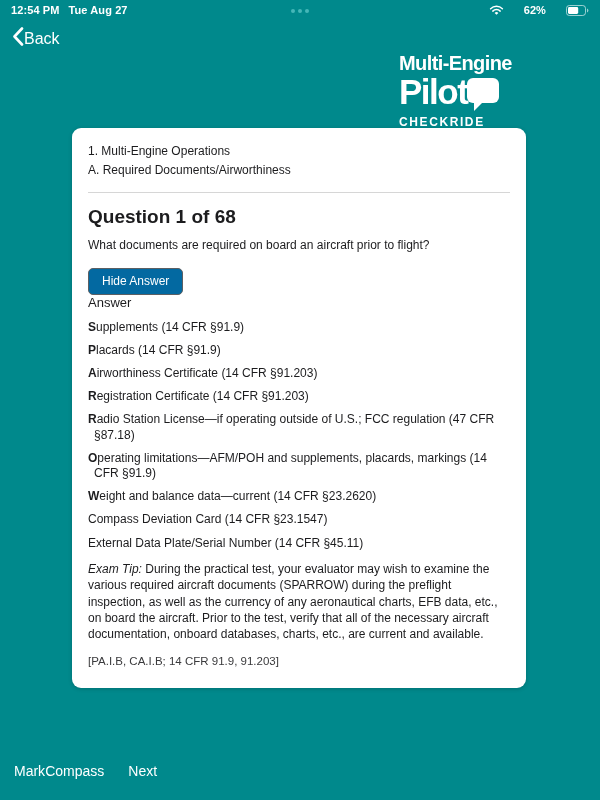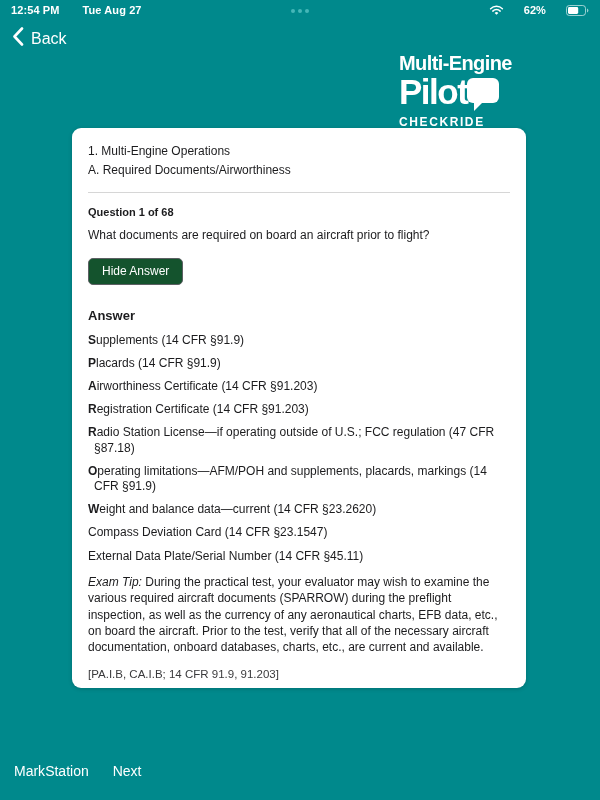--- a/index.html
+++ b/index.html
@@ -11,29 +11,29 @@
     overflow: hidden;
     color: #1c1c1e;
   }
   
   .status-bar {
     position: absolute; top: 0; left: 0; right: 0; height: 20px;
     display: flex; align-items: center; justify-content: space-between;
     padding: 0 11px; color: #ffffff;
     font-size: 11px; font-weight: 700; letter-spacing: 0.1px;
   }
-  .status-left { display: flex; gap: 23px; }
+  .status-left { display: flex; gap: 9px; }
   .status-dots { position: absolute; left: 50%; top: 9px; transform: translateX(-50%); display: flex; gap: 3px; }
   .status-dots .dot { width: 4px; height: 4px; border-radius: 50%; background: #45b7b9; }
   .status-right { display: flex; align-items: center; gap: 20px; }
   .status-right svg { display: block; }
   
   .back-button {
     position: absolute; top: 27px; left: 12px;
-    display: flex; align-items: center; gap: 7px;
+    display: flex; align-items: center; gap: 0;
     color: #ffffff; font-size: 16px; cursor: pointer;
   }
   
   .logo {
     position: absolute; top: 53px; left: 399px; width: 128px;
     color: #ffffff; line-height: 1;
   }
   .logo-line1 { font-size: 20px; font-weight: 700; letter-spacing: -0.6px; }
   .logo-row { display: flex; align-items: flex-start; gap: 0; margin-top: 1px; }
   .logo-line2 { font-size: 35px; font-weight: 700; letter-spacing: -1.5px; }
@@ -42,35 +42,35 @@
   
   .card {
     position: absolute; left: 72px; top: 128px; width: 454px; height: 560px;
     background: #ffffff; border-radius: 9px;
     box-shadow: 0 1px 4px rgba(0,0,0,0.18);
     padding: 14px 16px;
     font-size: 12px;
   }
   .card .chapter, .card .section { font-size: 12px; line-height: 1.6; color: #1c1c1e; }
   .divider { border: none; border-top: 1px solid #d6d6d6; margin: 12px 0 0 0; }
-  .q-header { font-size: 11px; font-weight: 700; margin-top: 13px; }
+  .q-header { font-size: 19px; font-weight: 700; margin-top: 13px; }
   .q-text { margin-top: 9px; line-height: 1.35; }
   .toggle-btn {
     margin-top: 14px;
     display: inline-block;
-    background: #14532d;
+    background: #0369a1;
     border: 1px solid #5c5f63;
     border-radius: 5px;
     color: #ffffff;
     font-family: "Liberation Sans", sans-serif;
     font-size: 12px;
     padding: 5px 13px 6px 13px;
     cursor: pointer;
   }
-  .a-header { font-size: 13px; font-weight: 700; margin-top: 23px; }
+  .a-header { font-size: 13px; font-weight: 400; }
   .answer-list { margin-top: 10px; }
   .answer-item {
     line-height: 1.3;
     margin-bottom: 7.5px;
     padding-left: 6px; text-indent: -6px;
   }
   .answer-item b { font-weight: 700; }
   .exam-tip { margin-top: 10px; line-height: 1.36; }
   .exam-tip i { font-style: italic; }
   .reference { margin-top: 12px; font-size: 11.5px; color: #3a3a3c; }
@@ -158,16 +158,16 @@
     <div class="answer-item"><b></b><span>Compass Deviation Card (14 CFR §23.1547)</span></div>
     <div class="answer-item"><b></b><span>External Data Plate/Serial Number (14 CFR §45.11)</span></div>
   </div>
   <p class="exam-tip"><i>Exam Tip:</i><span> During the practical test, your evaluator may wish to examine the various required aircraft documents (SPARROW) during the preflight inspection, as well as the currency of any aeronautical charts, EFB data, etc., on board the aircraft. Prior to the test, verify that all of the necessary aircraft documentation, onboard databases, charts, etc., are current and available.</span></p>
   <p class="reference">[PA.I.B, CA.I.B; 14 CFR 91.9, 91.203]</p>
 </div>
 
 <div class="bottom-bar">
   <span class="bar-link">Mark</span>
   <div class="bottom-right">
-    <span class="bar-link">Station</span>
+    <span class="bar-link">Compass</span>
     <span class="bar-link">Next</span>
   </div>
 </div>
 
 </body></html>

